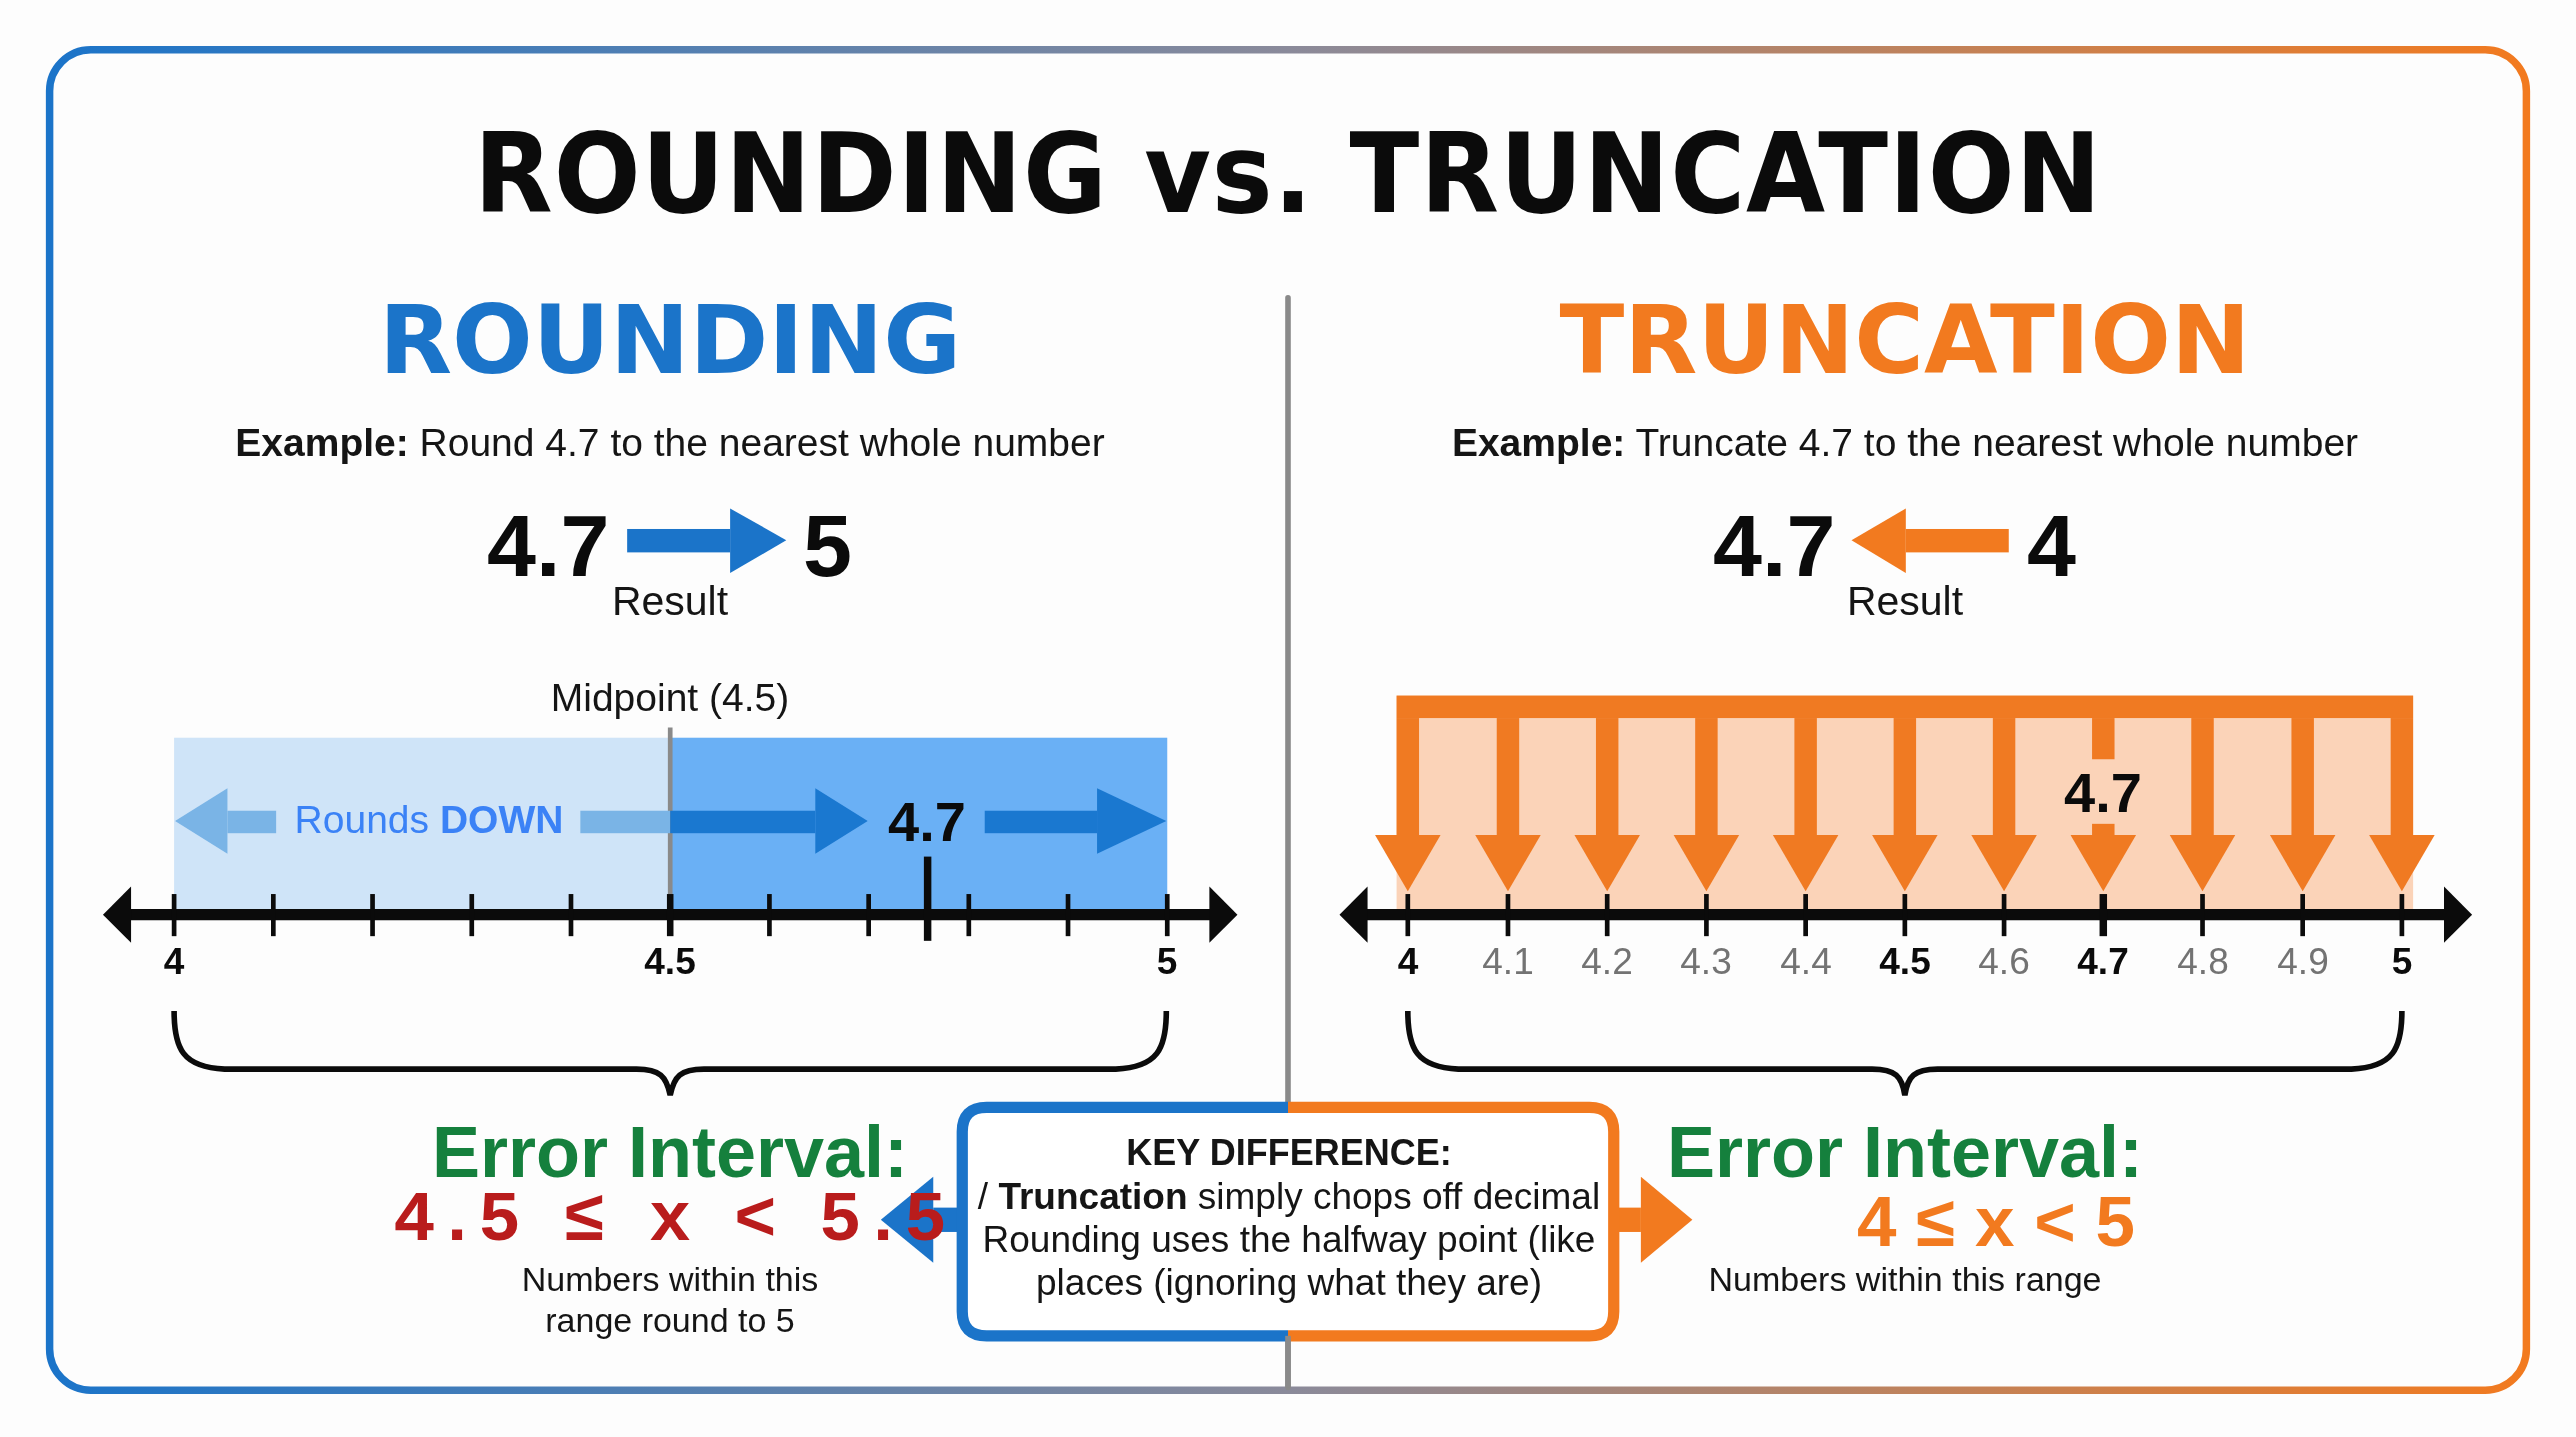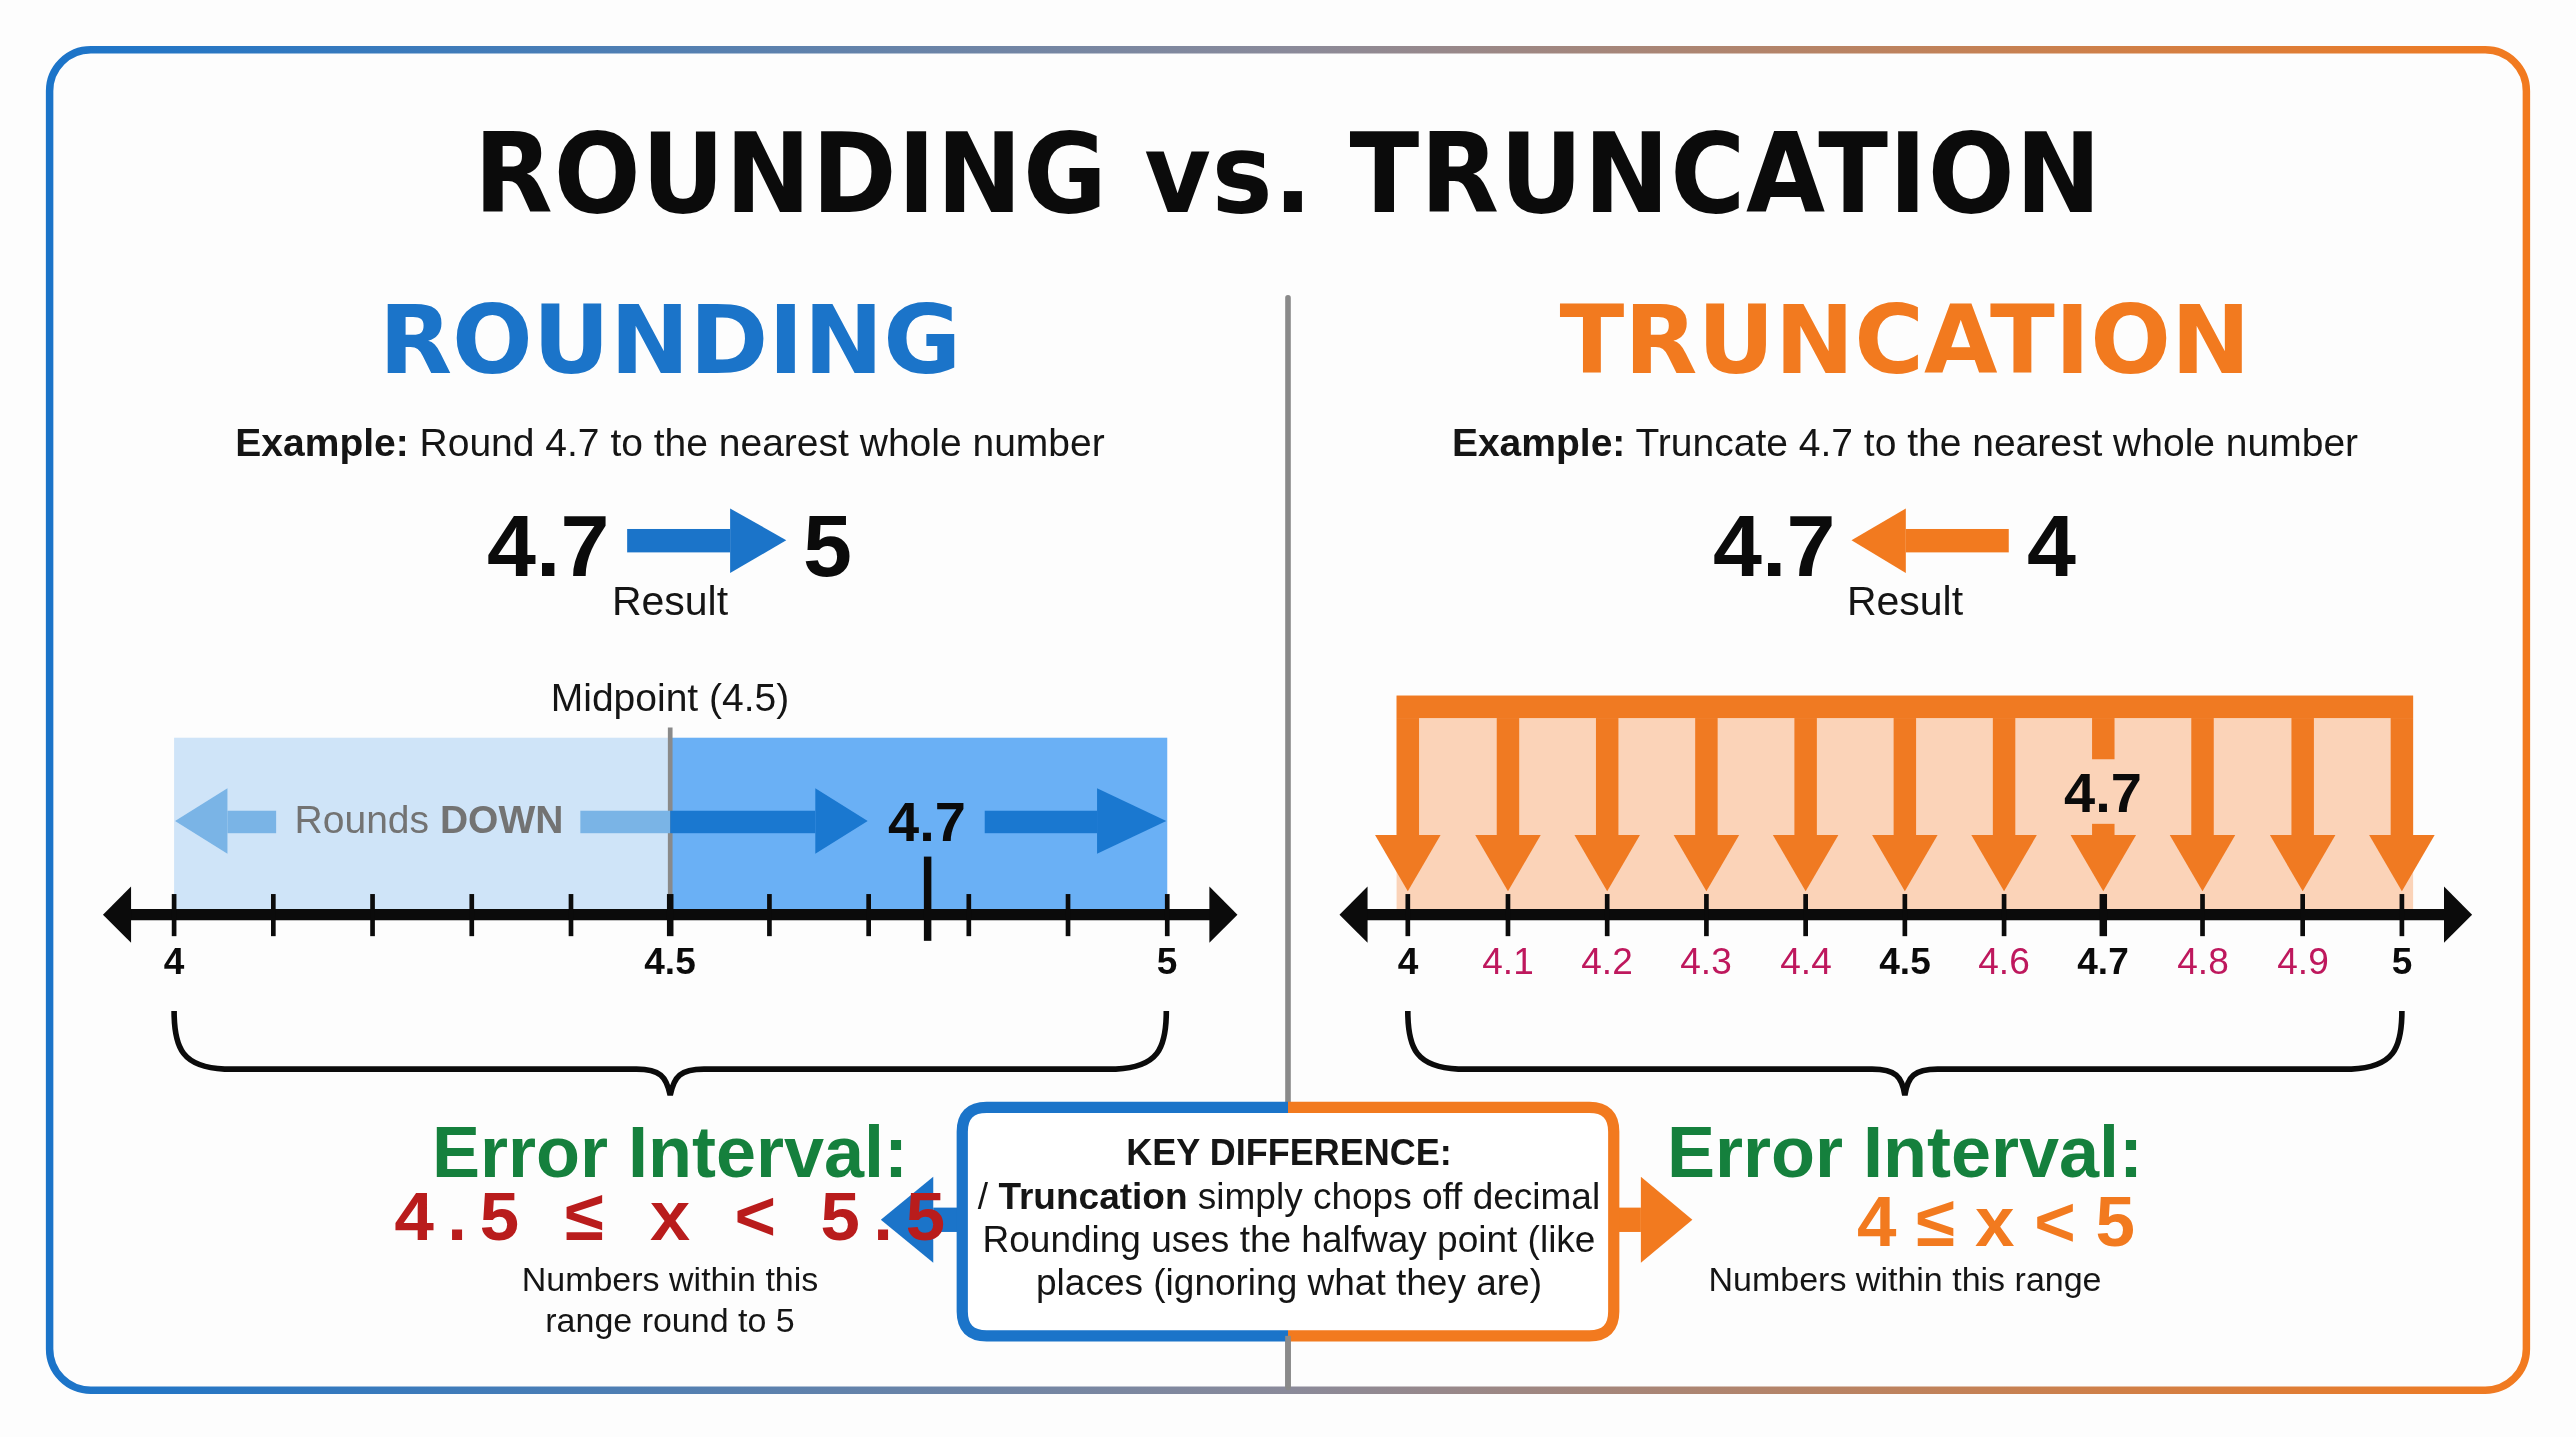--- a/index.html
+++ b/index.html
@@ -9,24 +9,24 @@
   .center-text { position: absolute; text-align: center; white-space: nowrap; transform: translateX(-50%); }
   .main-title { top: 110px; left: 1288px; font-size: 110px; font-weight: 900; letter-spacing: 0.9px; color: #0b0b0b; font-family: "DejaVu Sans", sans-serif; transform: translateX(-50%) scaleX(0.93); }
   .section-title { font-size: 95px; font-weight: 900; font-family: "DejaVu Sans", sans-serif; }
   .section-title.blue { color: #1b74c9; }
   .section-title.orange { color: #f27a1f; }
   .example { font-size: 39px; color: #151515; font-family: "Liberation Sans", sans-serif; }
   .example b { font-weight: 700; }
   .bignum { position: absolute; font-size: 88px; font-weight: 700; color: #0b0b0b; font-family: "Liberation Sans", sans-serif; line-height: 1; }
   .result { font-size: 41px; color: #151515; }
   .midpoint { font-size: 39px; color: #151515; }
-  .zone-label { font-size: 39px; color: #737373; }
+  .zone-label { font-size: 39px; color: #3b82f6; }
   .zone-label b { font-weight: 700; }
   .val47 { font-size: 56px; font-weight: 700; color: #0b0b0b; }
-  .tick-label { position: absolute; font-size: 37px; color: #be185d; transform: translateX(-50%); top: 941px; white-space: nowrap; }
+  .tick-label { position: absolute; font-size: 37px; color: #737373; transform: translateX(-50%); top: 941px; white-space: nowrap; }
   .tick-label.bold { font-weight: 700; color: #0b0b0b; }
   .err-title { font-size: 72px; font-weight: 700; color: #15803d; }
   .err-interval { font-size: 71px; font-weight: 700; }
   .err-interval.blue { color: #b91c1c; font-family: Liberation Mono, monospace; }
   .err-interval.orange { color: #f27a1f; }
   .err-sub { font-size: 34px; color: #151515; line-height: 41px; }
   .keybox-text { position: absolute; left: 973px; top: 1130px; width: 632px; text-align: center; color: #151515; }
   .key-head { font-size: 36px; font-weight: 700; line-height: 45px; }
   .key-body { font-size: 37px; line-height: 43px; white-space: nowrap; }
   .key-body b { font-weight: 700; }

